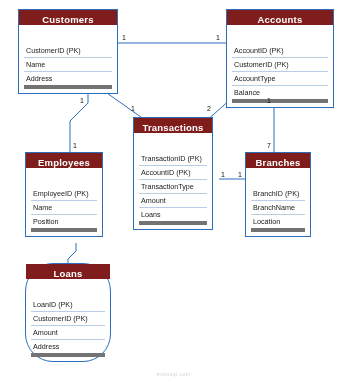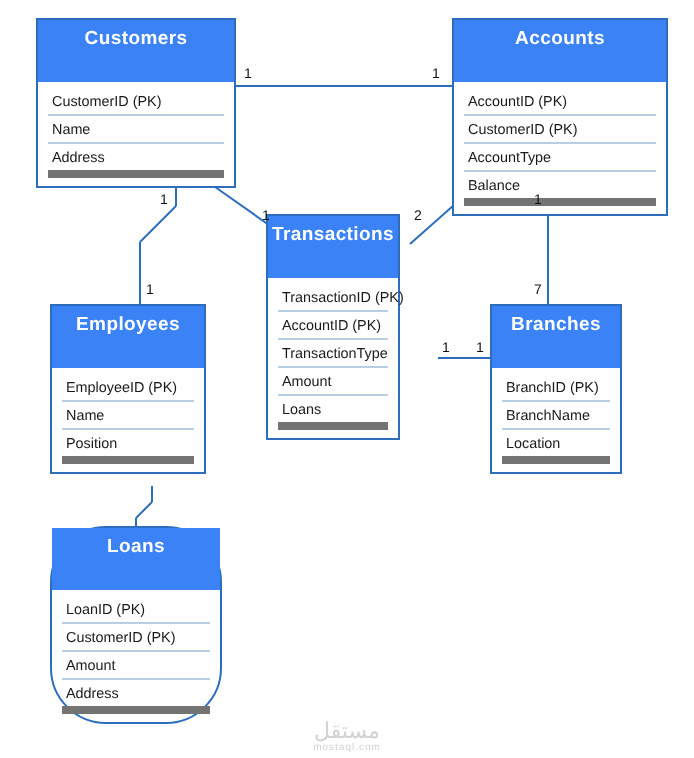--- a/index.html
+++ b/index.html
@@ -18,30 +18,30 @@
     width: 347px;
     height: 379px;
   }
   .entity {
     position: absolute;
     background: #ffffff;
     border: 1px solid #2c6ebc;
     box-sizing: border-box;
   }
   .entity-header {
-    background: #3b82f6;
+    background: #7f1d1d;
     color: #ffffff;
     font-size: 9.5px;
     font-weight: bold;
     text-align: center;
-    padding: 4px 0 16px 0;
+    padding: 4px 0 0 0;
     letter-spacing: 0.2px;
   }
   .entity-body {
-    padding: 3px 5px 4px 5px;
+    padding: 19px 5px 4px 5px;
   }
   .attr {
     font-size: 7.2px;
     color: #1a1a1a;
     border-bottom: 1px solid #b9cde4;
     padding: 3px 1px 2px 2px;
     white-space: nowrap;
     line-height: 1.1;
   }
   .attr:last-child {
@@ -117,21 +117,21 @@
   <div class="entity" style="left:226px; top:9px; width:108px;">
     <div class="entity-header">Accounts</div>
     <div class="entity-body">
       <div class="attr">AccountID (PK)</div>
       <div class="attr">CustomerID (PK)</div>
       <div class="attr">AccountType</div>
       <div class="attr">Balance</div>
     </div>
   </div>
 
-  <div class="entity" style="left:133px; top:107px; width:67px;">
+  <div class="entity" style="left:133px; top:117px; width:80px;">
     <div class="entity-header">Transactions</div>
     <div class="entity-body">
       <div class="attr">TransactionID (PK)</div>
       <div class="attr">AccountID (PK)</div>
       <div class="attr">TransactionType</div>
       <div class="attr">Amount</div>
       <div class="attr">Loans</div>
     </div>
   </div>
 
@@ -168,17 +168,16 @@
   <div class="card" style="left:80px; top:97px;">1</div>
   <div class="card" style="left:73px; top:142px;">1</div>
   <div class="card" style="left:131px; top:105px;">1</div>
   <div class="card" style="left:207px; top:105px;">2</div>
   <div class="card" style="left:267px; top:97px;">1</div>
   <div class="card" style="left:267px; top:142px;">7</div>
   <div class="card" style="left:221px; top:171px;">1</div>
   <div class="card" style="left:238px; top:171px;">1</div>
 
   <div class="watermark">
-    <div class="wm-main">مستقل</div>
     <div class="wm-sub">mostaql.com</div>
   </div>
 
 </div>
 
 </body></html>

